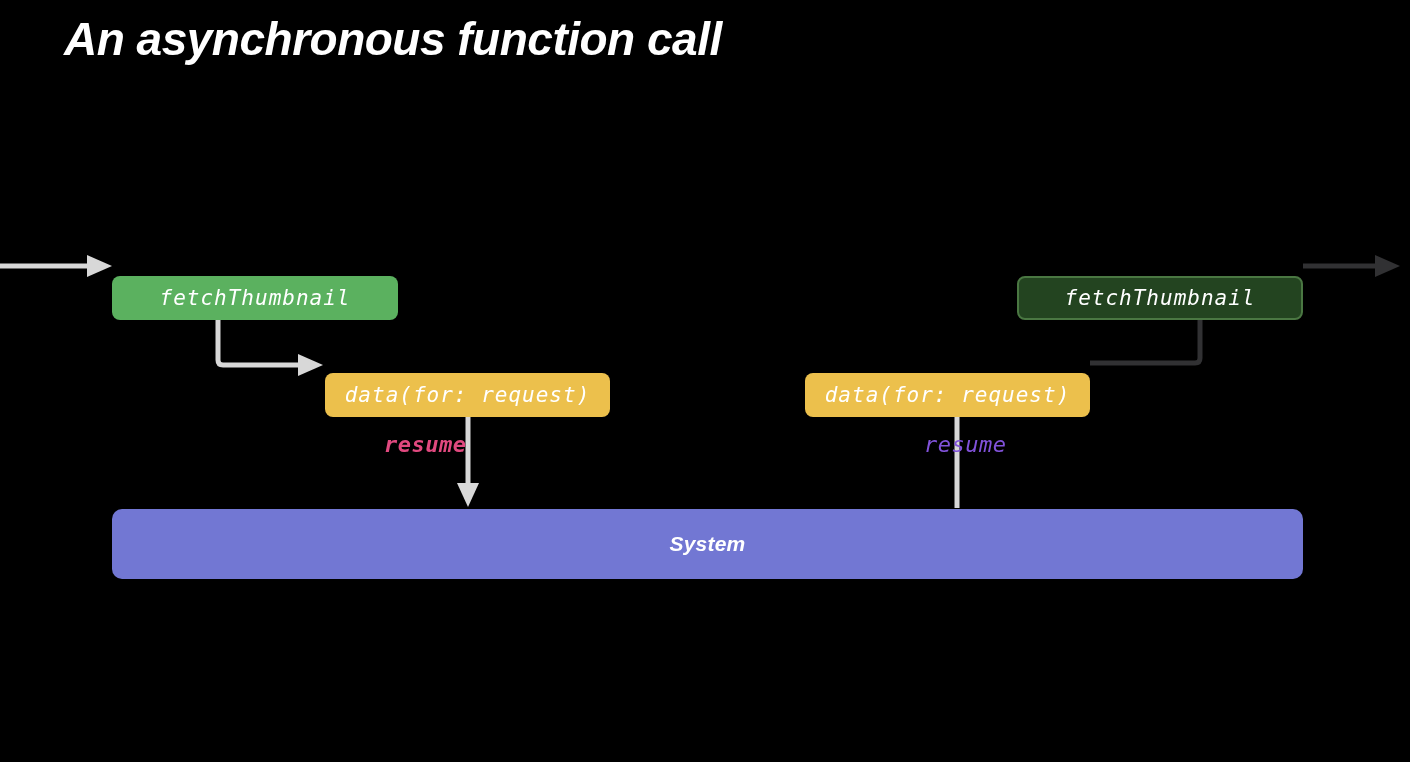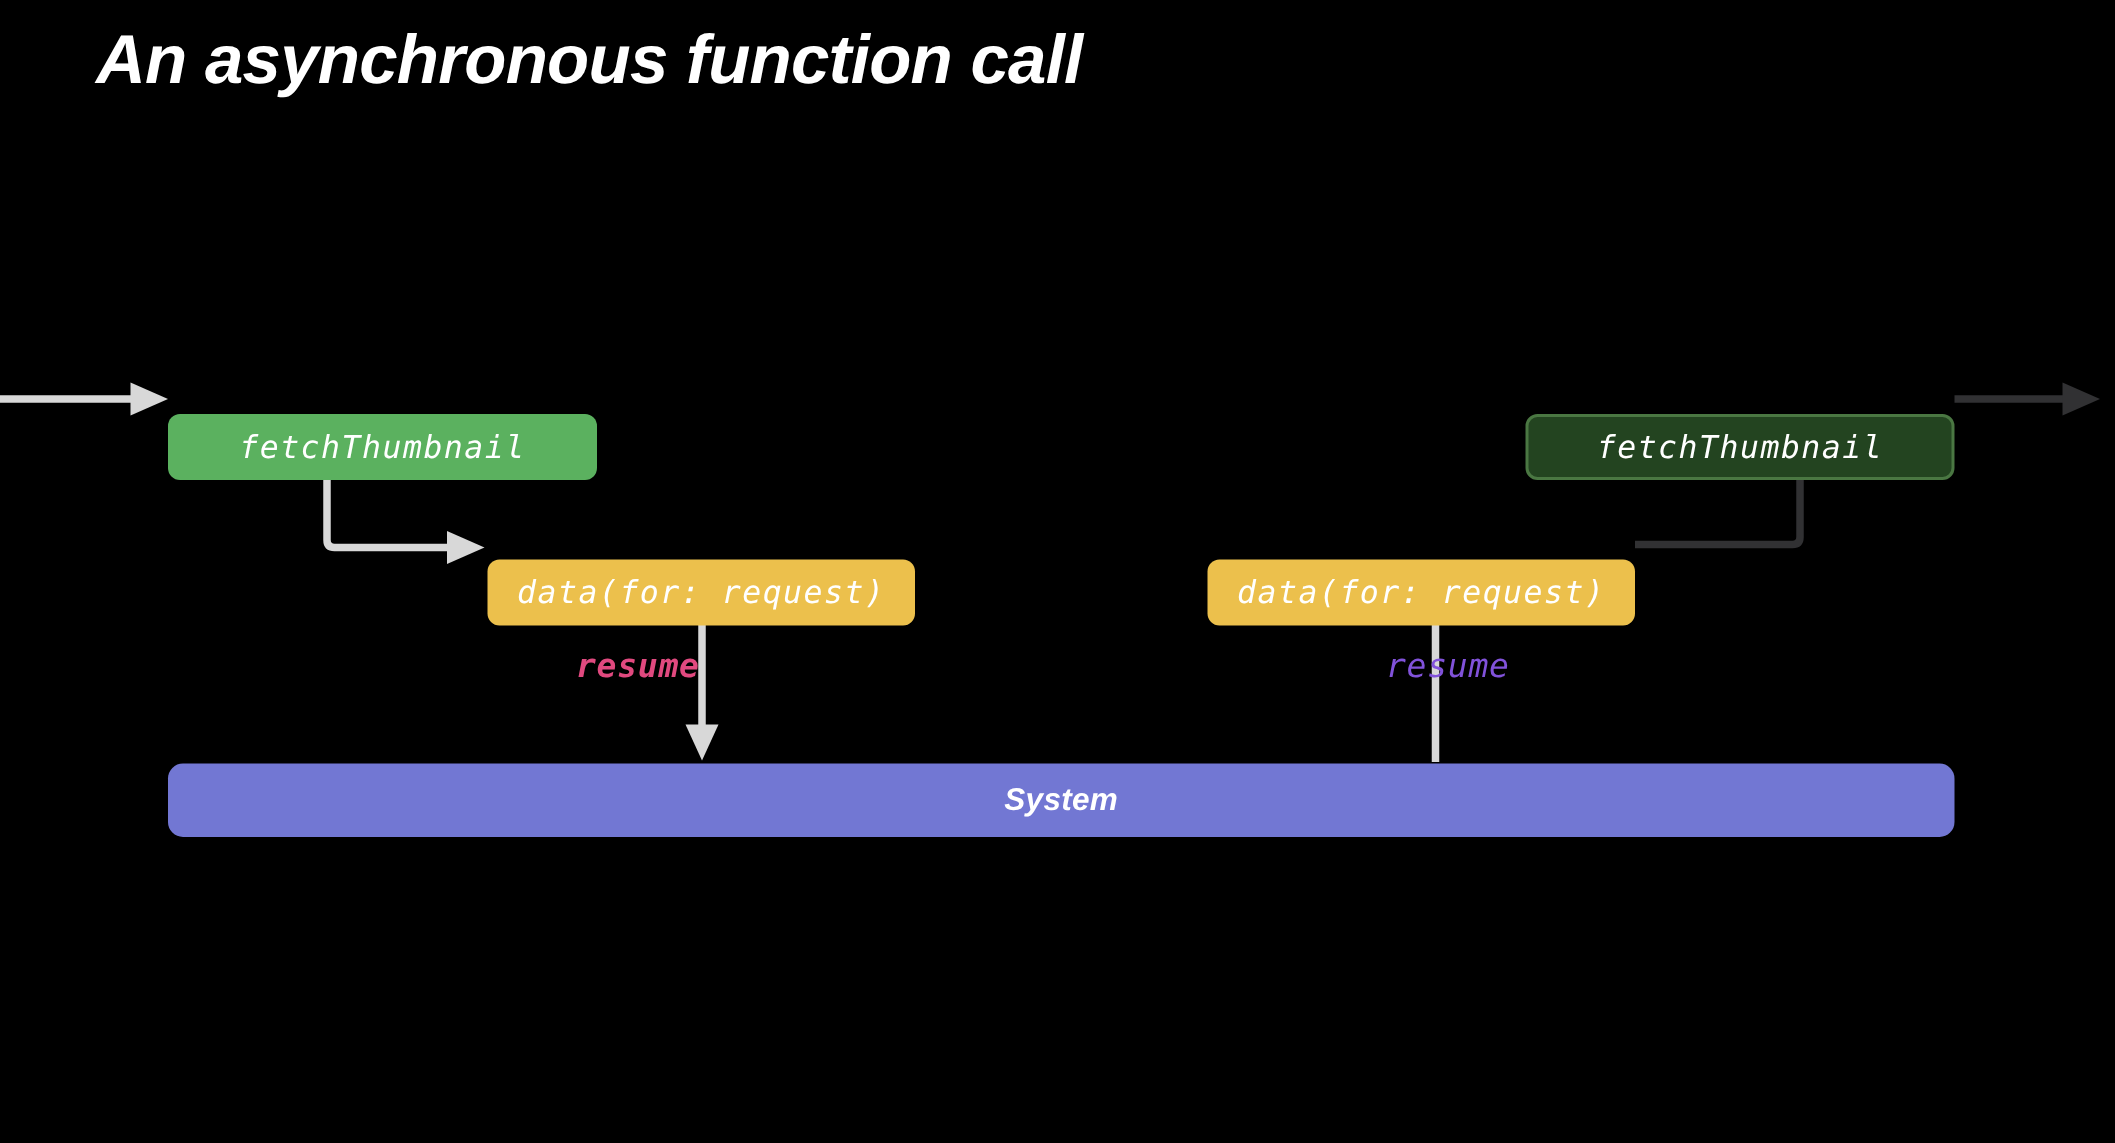--- a/index.html
+++ b/index.html
@@ -43,21 +43,21 @@
   }
   .box.green{left:112px;top:244px;width:286px;height:44px;background:var(--box-green);}
   .box.yellow-left{left:325px;top:341px;width:285px;height:44px;background:var(--box-yellow);}
   .box.yellow-right{left:805px;top:341px;width:285px;height:44px;background:var(--box-yellow);}
   .box.green-dark{
     left:1017px;top:244px;width:286px;height:44px;
     background:var(--box-green-dark-fill);
     border:2px solid var(--box-green-dark-border);
   }
   .system-bar{
-    position:absolute;left:112px;top:509px;width:1191px;height:49px;
+    position:absolute;left:112px;top:509px;width:1191px;height:70px;
     background:var(--system-bar);border-radius:10px;
     display:flex;align-items:center;justify-content:center;
   }
   .system-bar span{
     font-family:"Liberation Sans",sans-serif;
     font-size:21px;font-weight:bold;color:var(--text);letter-spacing:0.2px;
   }
   .code-label{
     position:absolute;
     font-family:"DejaVu Sans Mono","Liberation Mono",monospace;

